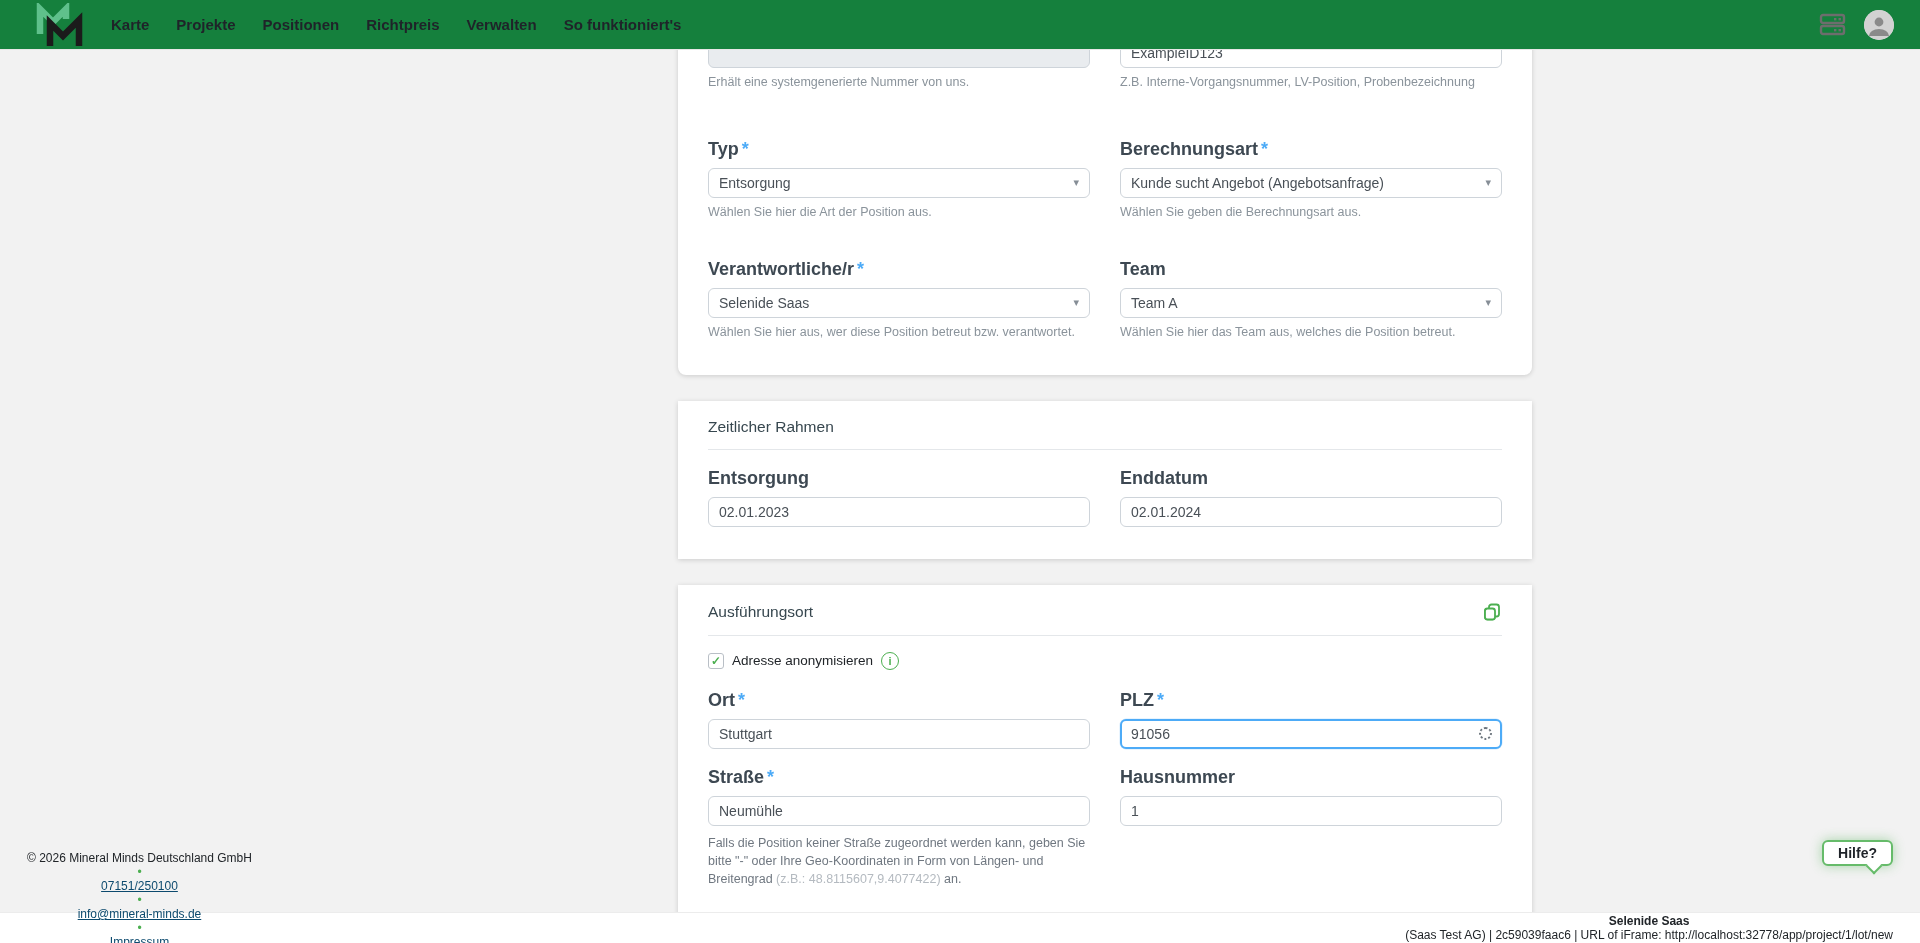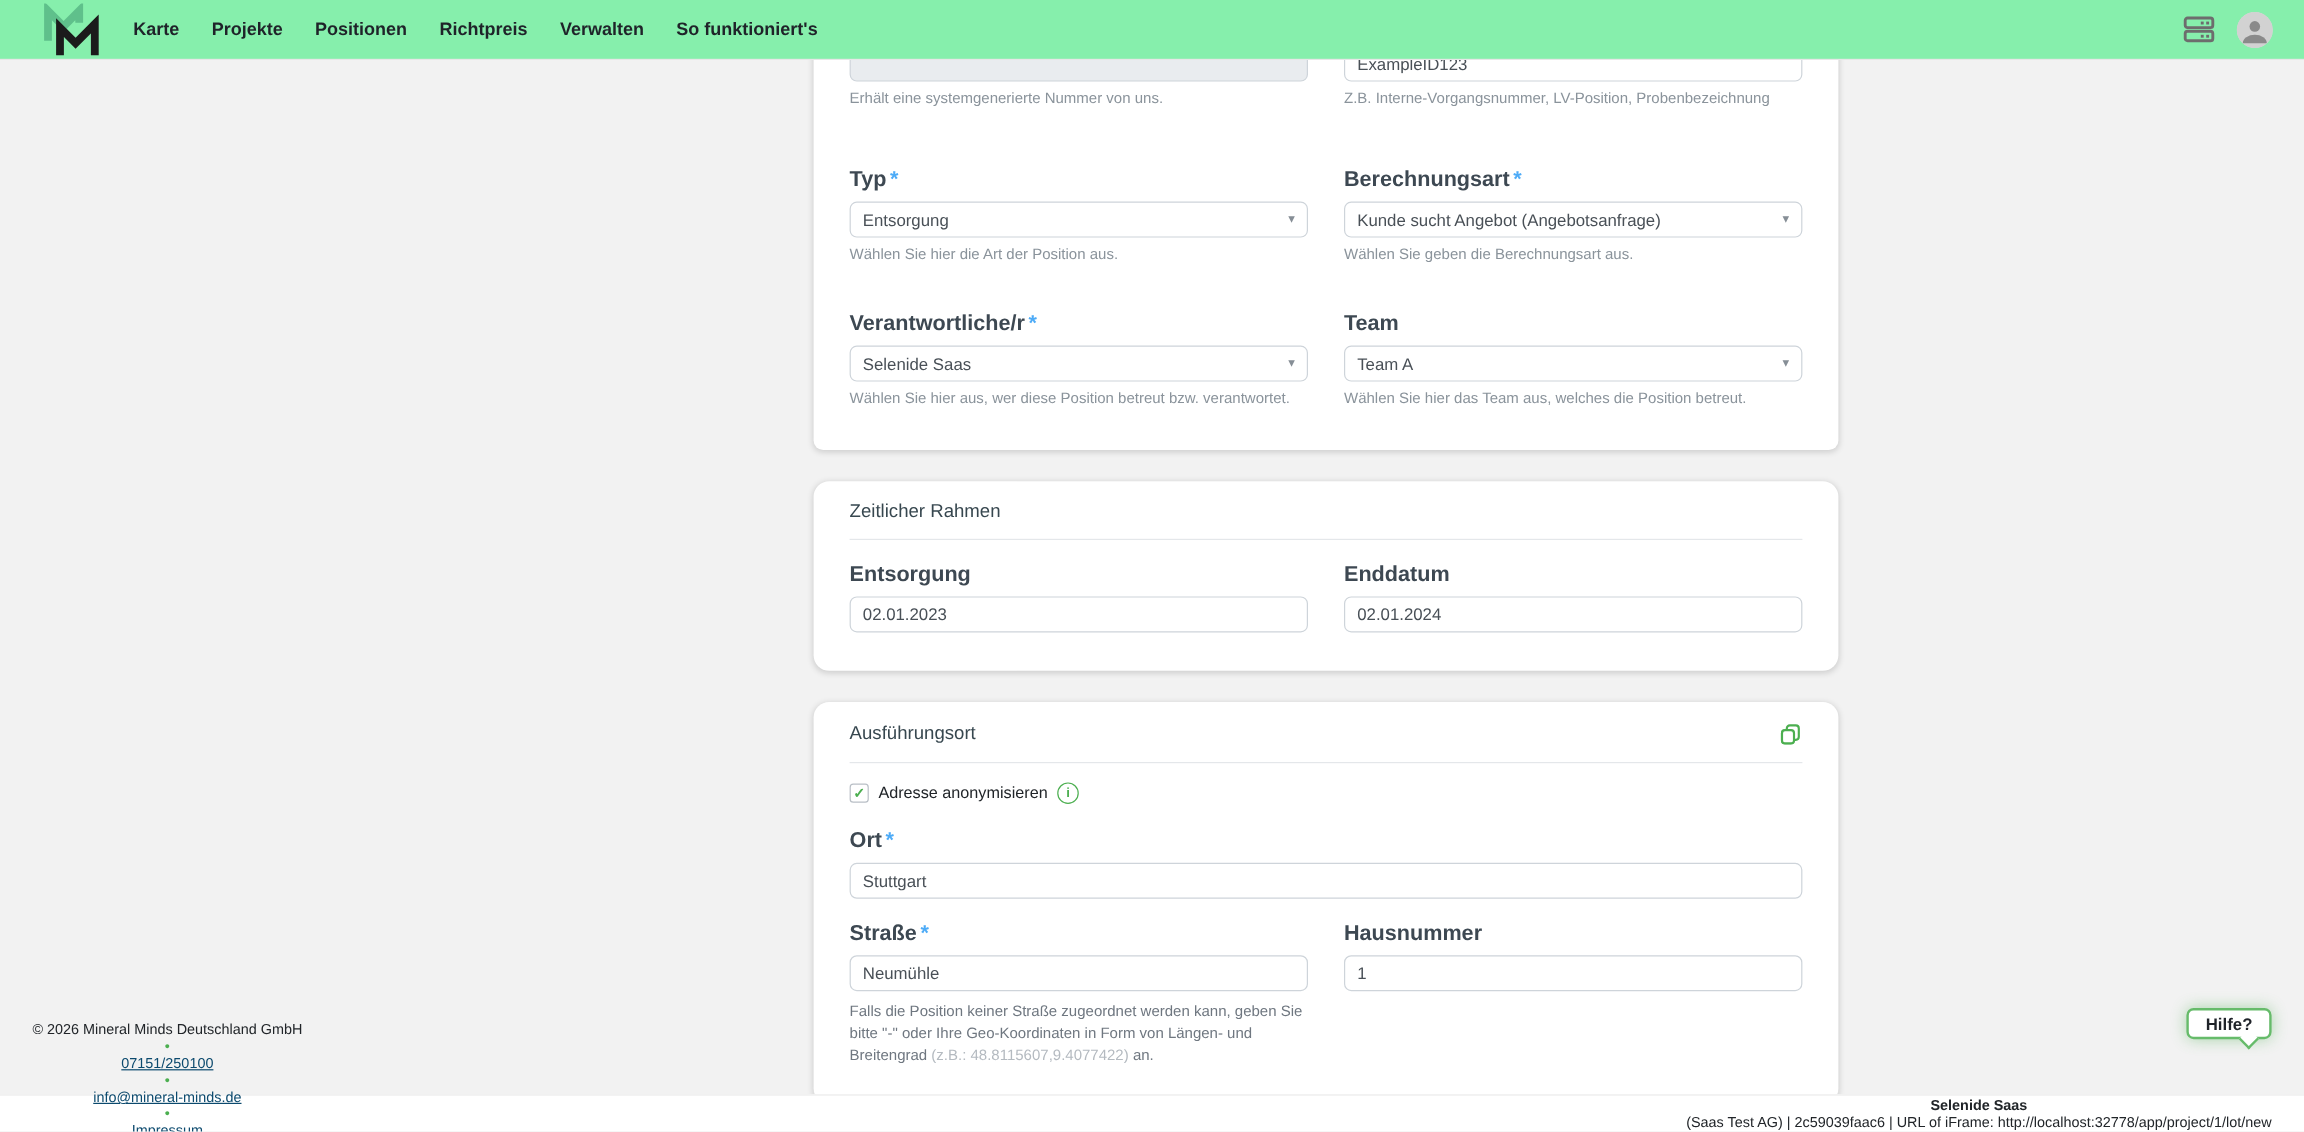--- a/index.html
+++ b/index.html
@@ -7,21 +7,21 @@
   body {
     font-family: "Liberation Sans", sans-serif;
     background: #f2f2f2;
     color: #212529;
     position: relative;
   }
 
   
   .navbar {
     position: absolute; top: 0; left: 0; right: 0; height: 50px;
-    background: #86efac; border-bottom: 1px solid #e7e7e7;
+    background: #15803d; border-bottom: 1px solid #e7e7e7;
     display: flex; align-items: center; z-index: 30;
   }
   .logo { margin-left: 36px; display: flex; align-items: center; }
   .nav-links { display: flex; margin-left: 25px; gap: 27px; }
   .nav-link {
     font-size: 15px; font-weight: 700; color: #1f2329;
     cursor: pointer; white-space: nowrap;
   }
   .nav-right { margin-left: auto; display: flex; align-items: center; gap: 18px; margin-right: 26px; }
   .icon-btn { cursor: pointer; display: flex; align-items: center; }
@@ -31,21 +31,21 @@
   }
 
   
   .main {
     position: absolute; top: 50px; bottom: 31px; left: 0; right: 0;
     background: #f2f2f2; overflow: hidden;
   }
   .content { position: absolute; left: 678px; width: 854px; top: 0; }
 
   .card {
-    background: #fff; border-radius: 13px;
+    background: #fff; border-radius: 0;
     box-shadow: 0 1px 5px rgba(0,0,0,0.16);
     padding: 0 30px;
   }
   .card.first { margin-top: -12px; border-radius: 0 0 8px 8px; padding-bottom: 34px; }
 
   .row { display: flex; gap: 30px; }
   .col { flex: 1; min-width: 0; }
 
   .field-label {
     font-size: 18px; font-weight: 600; color: #3d4852;
@@ -270,20 +270,29 @@
         <span class="info-icon">i</span>
       </div>
 
       <div class="row" style="margin-top: 20px;">
         <div class="col">
           <span class="field-label">
             <span>Ort</span><span class="req">*</span>
           </span>
           <input class="text-input" readonly="" value="Stuttgart" style="">
         </div>
+        <div class="col">
+          <span class="field-label">
+            <span>PLZ</span><span class="req">*</span>
+          </span>
+          <div class="input-wrap">
+            <input class="text-input focused" readonly="" value="91056" style="">
+            <span class="spinner"></span>
+          </div>
+        </div>
       </div>
 
       <div class="row" style="margin-top: 18px;">
         <div class="col">
           <span class="field-label">
             <span>Straße</span><span class="req">*</span>
           </span>
           <input class="text-input" readonly="" value="Neumühle" style="">
           <div class="street-helper">
             <span>Falls die Position keiner Straße zugeordnet werden kann, geben Sie bitte "-" oder Ihre Geo-Koordinaten in Form von Längen- und Breitengrad </span><span class="example">(z.B.: 48.8115607,9.4077422)</span><span> an.</span>

